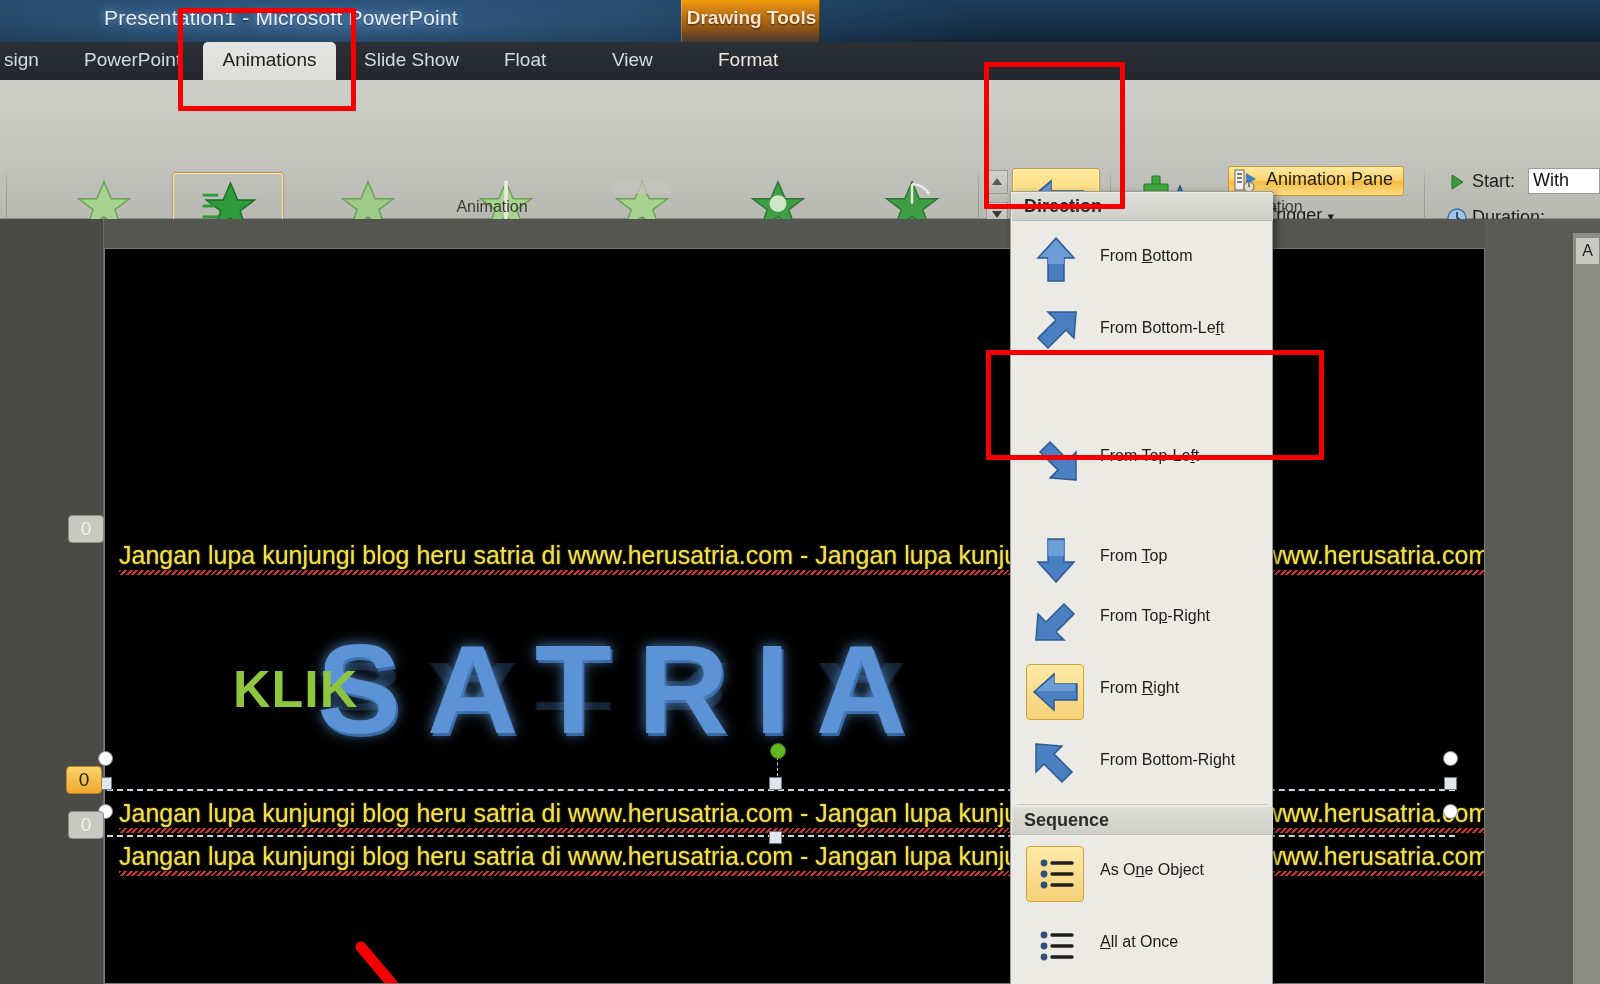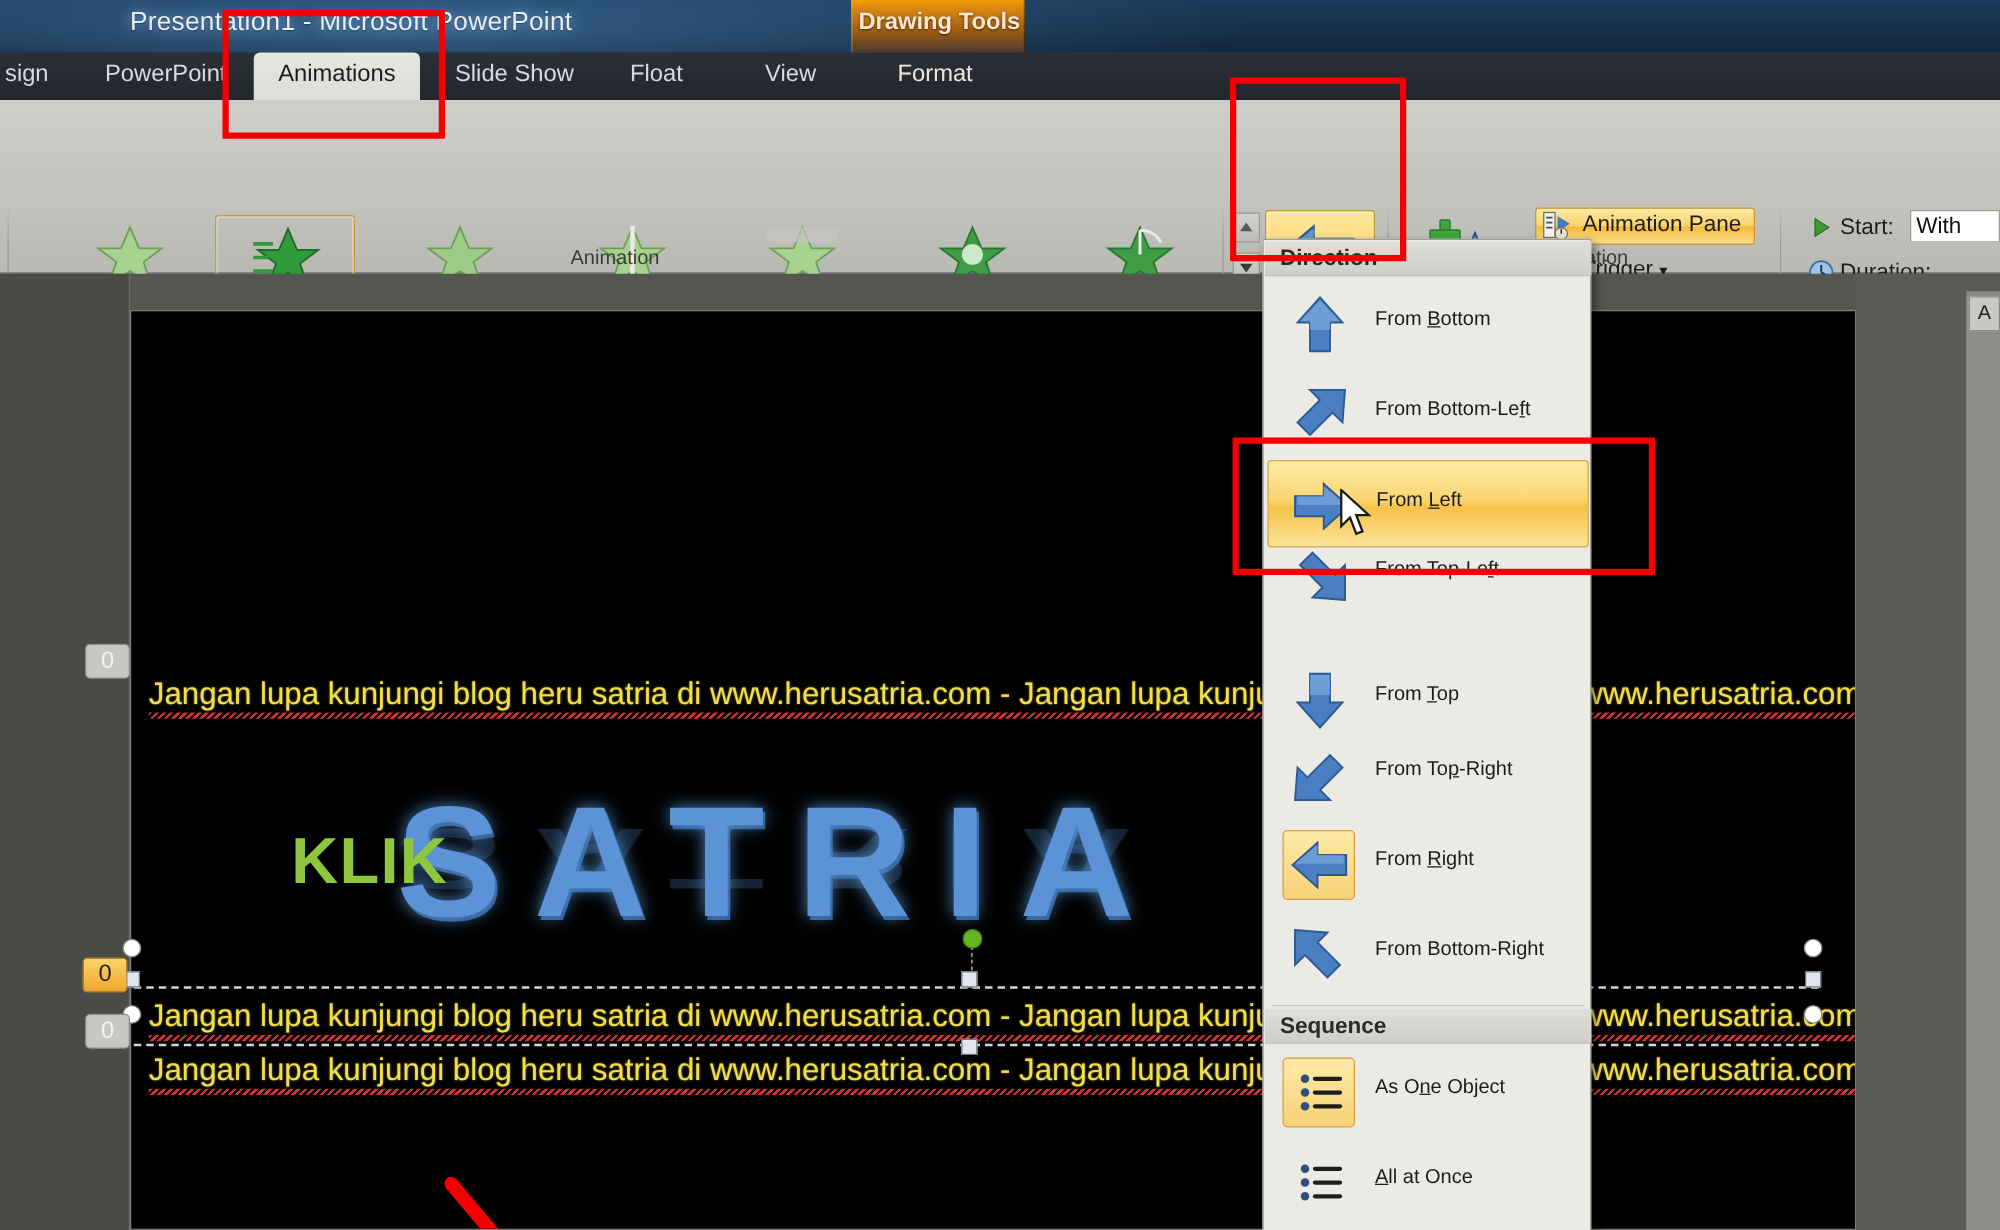--- a/index.html
+++ b/index.html
@@ -543,31 +543,20 @@
     <span class="mlabel">From <u>B</u>ottom</span>
   </div>
 
   <div class="menu-item" style="top:104px;">
     <svg class="micon" viewBox="0 0 52 52">
       <polygon points="46,6 44,32 36,24 18,42 8,32 26,14 18,6" fill="#4a7fc1" stroke="#2c5a93" stroke-width="1.5"></polygon>
     </svg>
     <span class="mlabel">From Bottom-Le<u>f</u>t</span>
   </div>
 
-  <div class="menu-item sel" style="top:176px;">
-    <svg class="micon" viewBox="0 0 52 52">
-      <polygon points="48,26 28,8 28,18 5,18 5,34 28,34 28,44" fill="#4a7fc1" stroke="#2c5a93" stroke-width="1.5"></polygon>
-      <polygon points="46,25 28,10 28,18 7,18 7,25" fill="#7aa9de" opacity=".7"></polygon>
-    </svg>
-    <span class="mlabel">From <u>L</u>eft</span>
-
-    <svg style="position:absolute;left:56px;top:22px;" width="30" height="42" viewBox="0 0 30 42">
-      <polygon points="2,1 2,30 9,23 14,36 19,34 14,21 24,21" fill="#ffffff" stroke="#1a1a1a" stroke-width="1.8"></polygon>
-    </svg>
-  </div>
 
   <div class="menu-item" style="top:232px;">
     <svg class="micon" viewBox="0 0 52 52">
       <polygon points="46,46 20,44 28,36 10,18 20,8 38,26 46,18" fill="#4a7fc1" stroke="#2c5a93" stroke-width="1.5"></polygon>
     </svg>
     <span class="mlabel">From Top-Le<u>f</u>t</span>
   </div>
 
   <div class="menu-item" style="top:332px;">
     <svg class="micon" viewBox="0 0 52 52">

